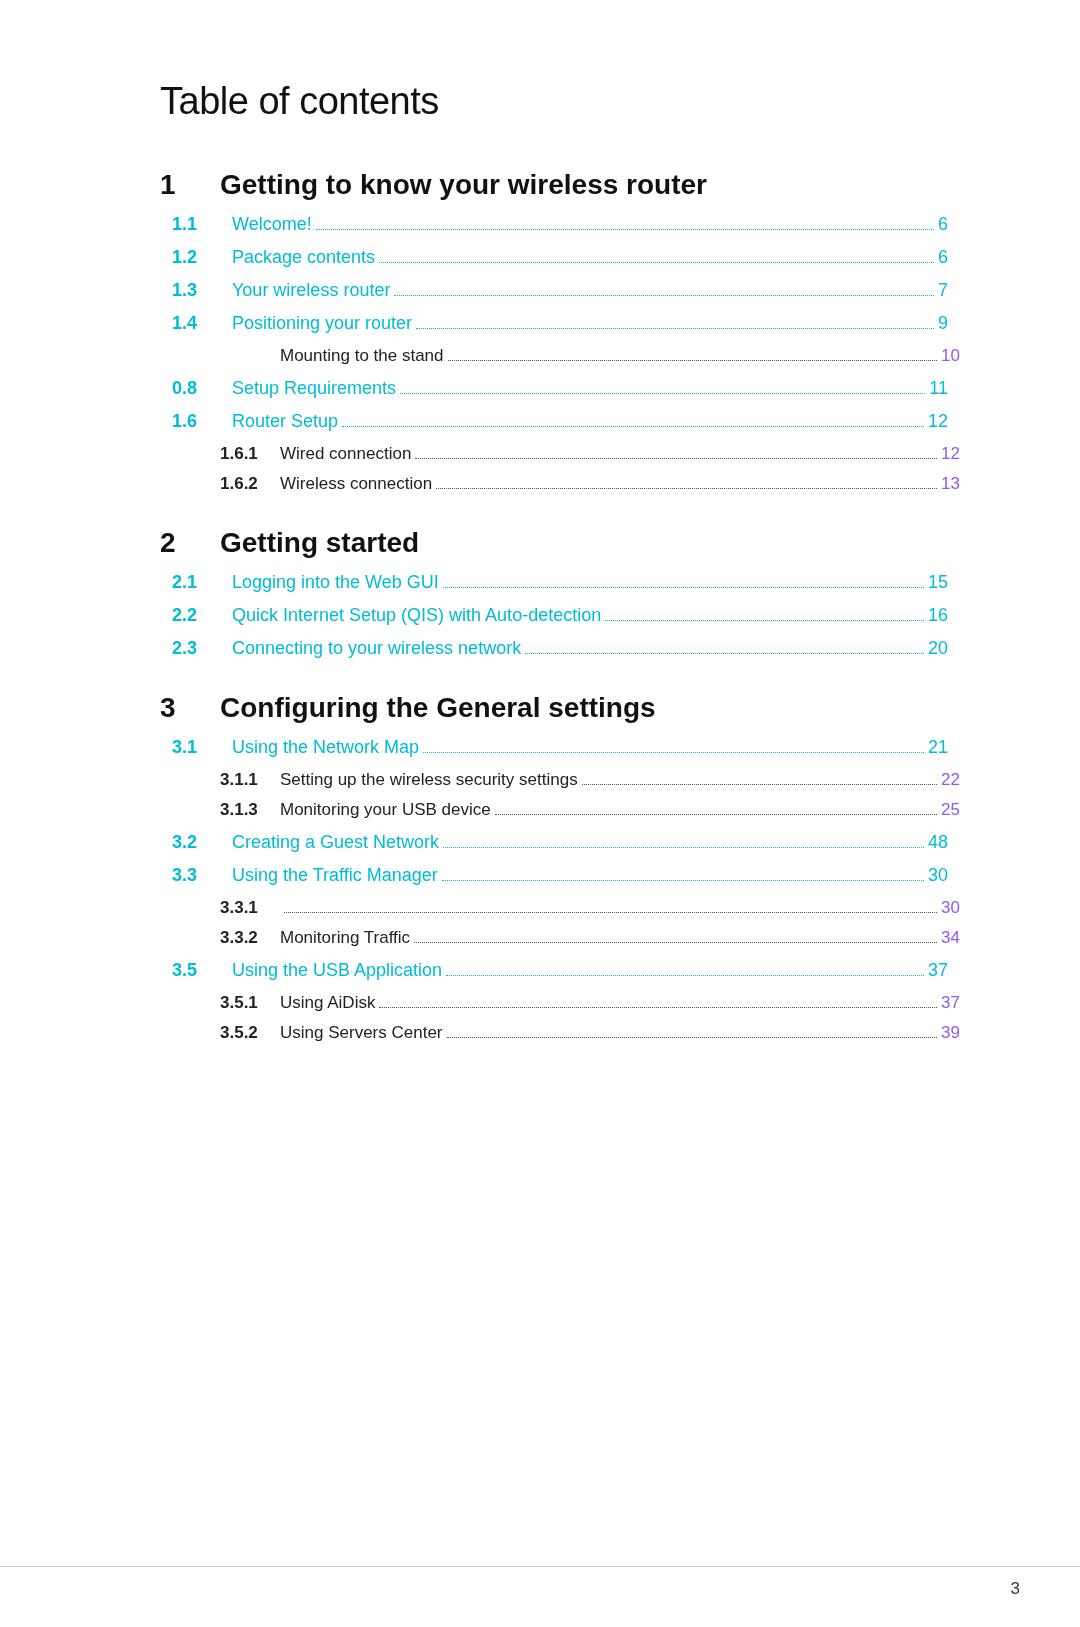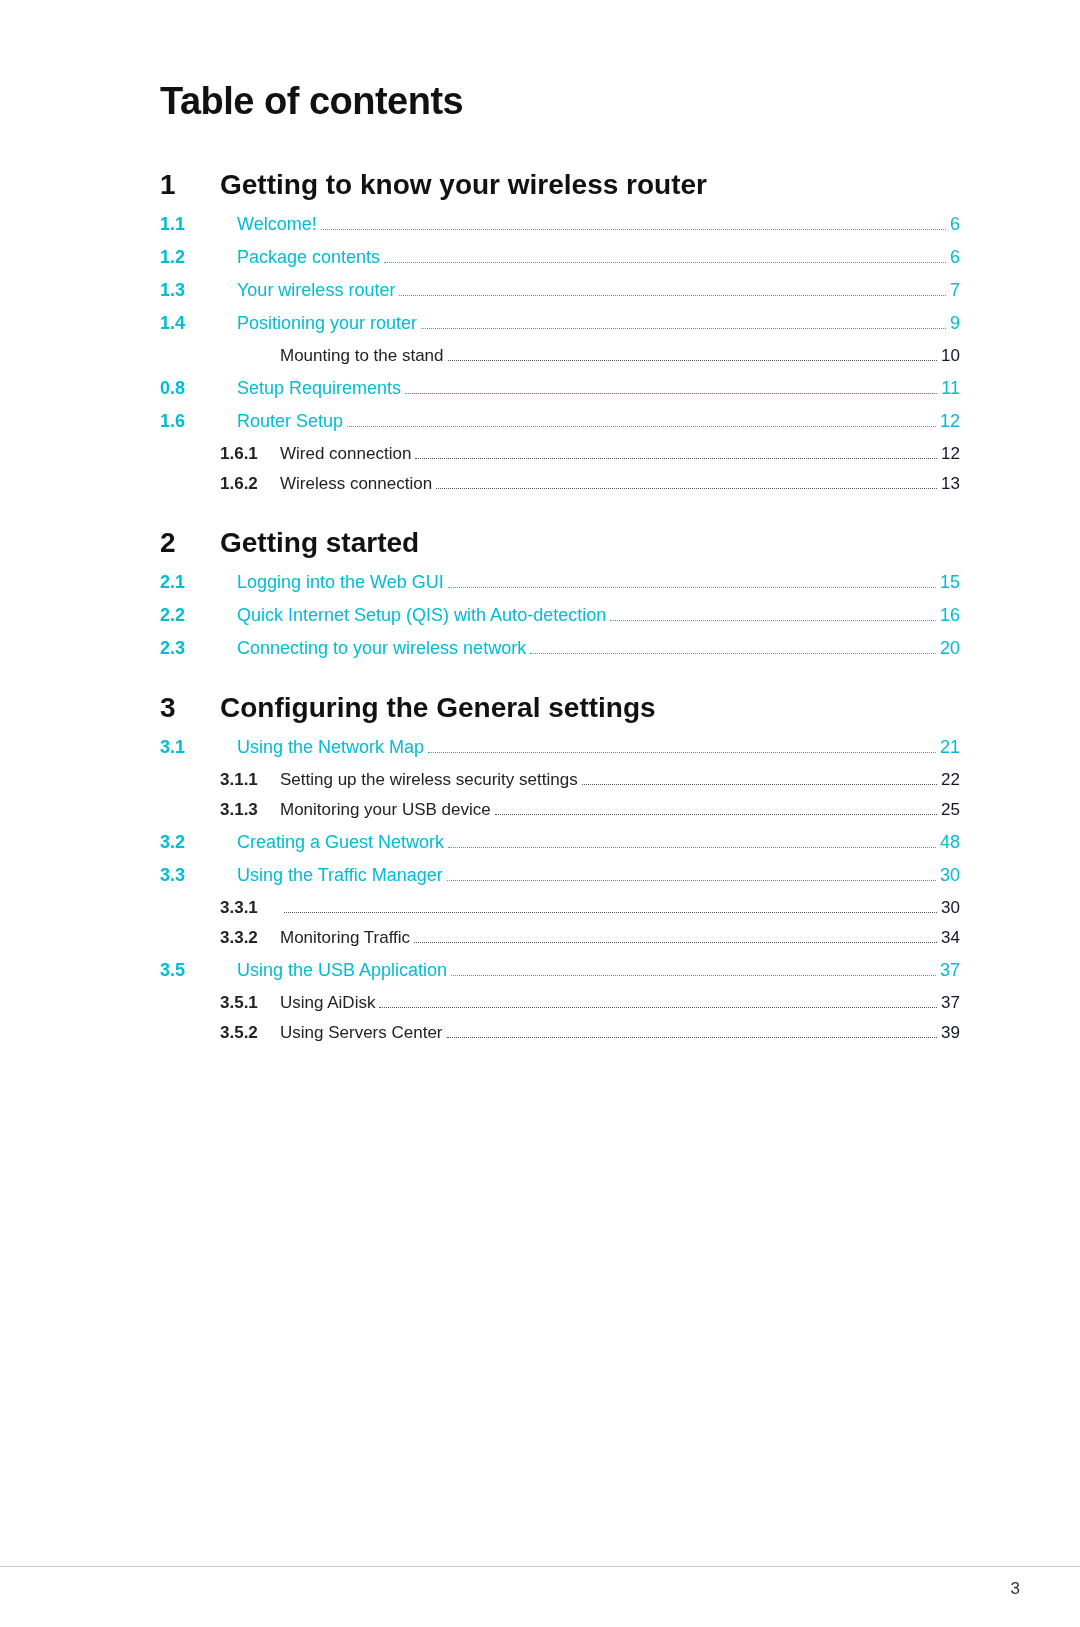--- a/index.html
+++ b/index.html
@@ -15,21 +15,21 @@
 
     .page {
       width: 1080px;
       min-height: 1627px;
       padding: 80px 120px 80px 160px;
       position: relative;
     }
 
     .page-title {
       font-size: 38px;
-      font-weight: 700;
+      font-weight: 400;
       color: #111111;
       margin-bottom: 46px;
       letter-spacing: -0.5px;
     }
 
     
     .section-header {
       display: flex;
       align-items: baseline;
       margin-top: 36px;
@@ -46,24 +46,23 @@
     .section-title {
       font-size: 28px;
       font-weight: 900;
       color: #111111;
     }
 
     
     .toc-entry {
       display: flex;
       align-items: flex-end;
-      margin: 6px 0;
+      margin: 6px 12px;
       font-size: 18px;
       line-height: 1.5;
-      gap: 17px;
     }
 
     .toc-num {
       color: #00bcd4;
       font-weight: 700;
       min-width: 60px;
       font-size: 18px;
     }
 
     .toc-link {
@@ -121,21 +120,21 @@
     }
 
     .toc-sub-dots {
       flex: 1;
       border-bottom: 1px dotted #555555;
       margin: 0 4px 4px 4px;
       min-width: 20px;
     }
 
     .toc-sub-page {
-      color: #0f172a;
+      color: #8b5cf6;
       white-space: nowrap;
     }
 
     
     .bottom-divider {
       position: absolute;
       bottom: 60px;
       left: 0;
       right: 0;
       height: 1px;

